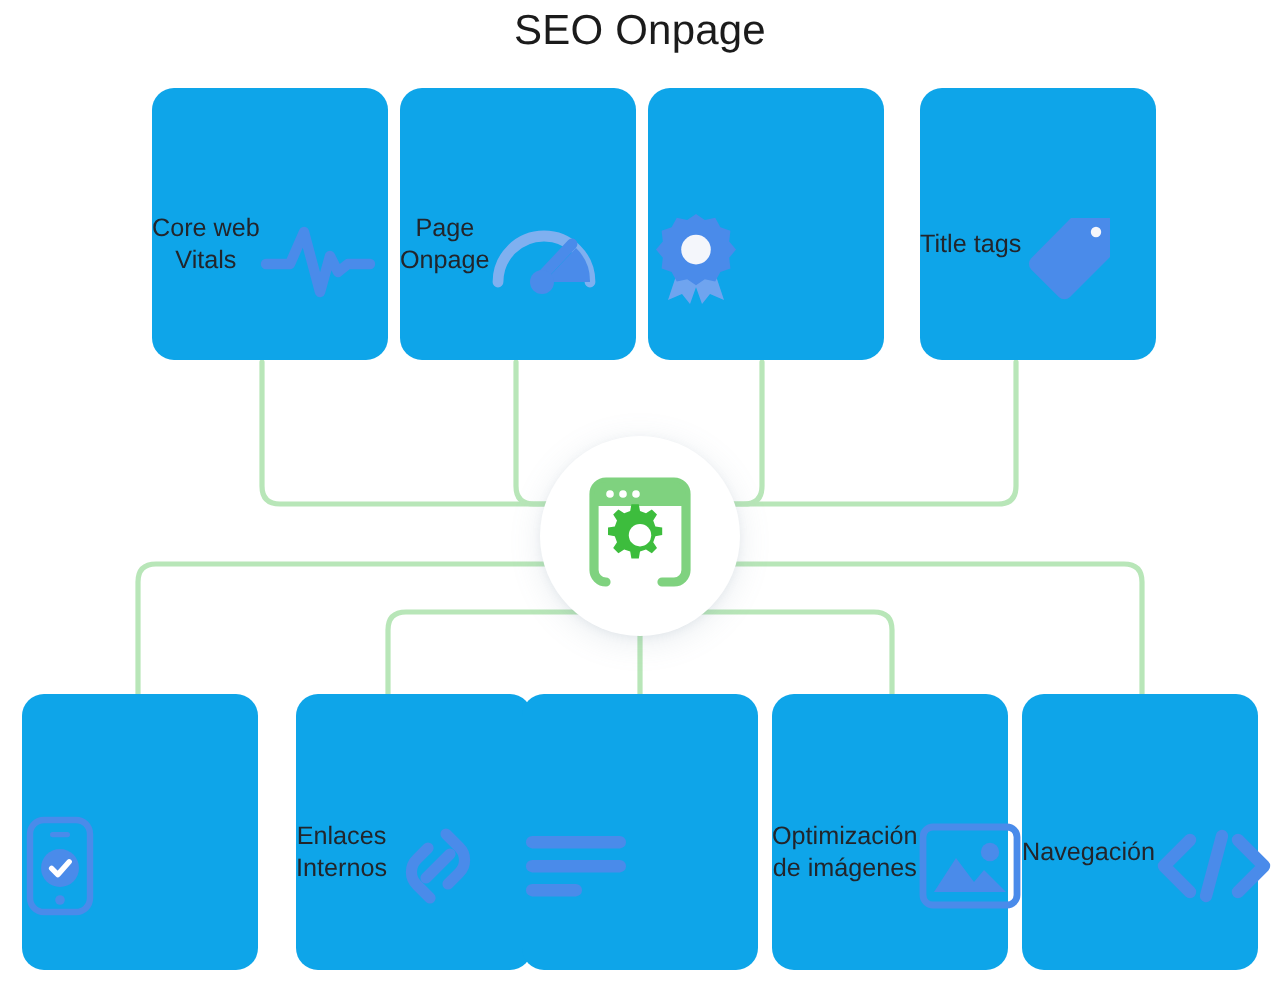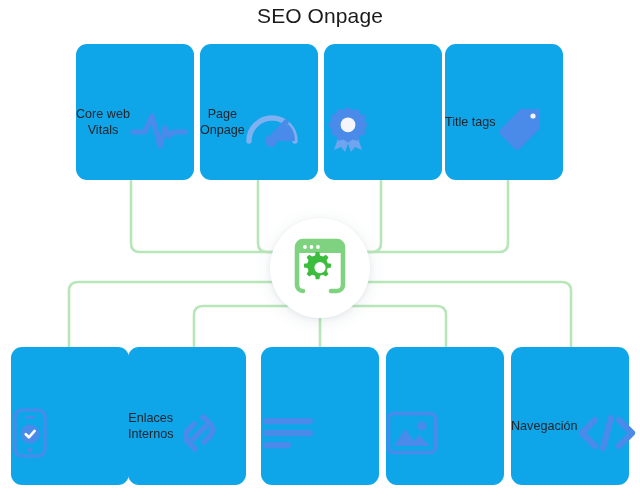--- a/index.html
+++ b/index.html
@@ -159,21 +159,21 @@
       <div class="card-icon">
         <svg width="48" height="48" viewBox="0 0 48 48" xmlns="http://www.w3.org/2000/svg">
           <path d="M15 30 L10 45 L17 42 L21 47 L26 33 Z" fill="#6fa4ef"></path>
           <path d="M33 30 L38 45 L31 42 L27 47 L22 33 Z" fill="#6fa4ef"></path>
           <path d="M24 2 l4.4 3.0 5.2 -1.1 2.6 4.7 5.0 1.8 -0.6 5.3 3.4 4.1 -3.4 4.1 0.6 5.3 -5.0 1.8 -2.6 4.7 -5.2 -1.1 -4.4 3.0 -4.4 -3.0 -5.2 1.1 -2.6 -4.7 -5.0 -1.8 0.6 -5.3 -3.4 -4.1 3.4 -4.1 -0.6 -5.3 5.0 -1.8 2.6 -4.7 5.2 1.1 Z" fill="#4a8bea"></path>
           <circle cx="24" cy="19.8" r="7.4" fill="#f4f6fb"></circle>
         </svg>
       </div>
     </div>
 
-    <div class="card" style="left:445px">
+    <div class="card" style="left:460px">
       <div class="card-label">Title tags</div>
       <div class="card-icon">
         <svg width="48" height="48" viewBox="0 0 48 48" xmlns="http://www.w3.org/2000/svg">
           <path d="M24.5 4 L44 4 L44 23.5 L24 43.5 A4 4 0 0 1 18.4 43.5 L4.6 29.7 A4 4 0 0 1 4.6 24.1 Z" fill="#4a8bea"></path>
           <circle cx="37" cy="11" r="2.6" fill="#f4f6fb"></circle>
         </svg>
       </div>
     </div>
 
   </div>
@@ -200,21 +200,21 @@
         <svg width="38" height="52" viewBox="0 0 38 52" xmlns="http://www.w3.org/2000/svg">
           <rect x="4" y="3" width="30" height="46" rx="7" fill="none" stroke="#4a8bea" stroke-width="3.2"></rect>
           <rect x="14" y="9" width="10" height="2.6" rx="1.3" fill="#4a8bea"></rect>
           <circle cx="19" cy="27" r="9.5" fill="#4a8bea"></circle>
           <path d="M14.8 27.2 L17.9 30.3 L23.6 23.9" fill="none" stroke="#ffffff" stroke-width="2.7" stroke-linecap="round" stroke-linejoin="round"></path>
           <circle cx="19" cy="43" r="2.4" fill="#4a8bea"></circle>
         </svg>
       </div>
     </div>
 
-    <div class="card" style="left:128px">
+    <div class="card" style="left:148px">
       <div class="card-label">Enlaces
 Internos</div>
       <div class="card-icon">
         <svg width="50" height="50" viewBox="0 0 50 50" xmlns="http://www.w3.org/2000/svg">
           <g fill="none" stroke="#4a8bea" stroke-width="5.6" stroke-linecap="round">
             <path d="M29 9 L35.5 15.5 A9 9 0 0 1 35.5 28.5 L30 34"></path>
             <path d="M21 41 L14.5 34.5 A9 9 0 0 1 14.5 21.5 L20 16"></path>
             <path d="M19 31 L31 19"></path>
           </g>
         </svg>
@@ -225,20 +225,22 @@
       <div class="card-icon">
         <svg width="54" height="34" viewBox="0 0 54 34" xmlns="http://www.w3.org/2000/svg">
           <rect x="2" y="2" width="50" height="6.2" rx="3.1" fill="#4a8bea"></rect>
           <rect x="2" y="14" width="50" height="6.2" rx="3.1" fill="#4a8bea"></rect>
           <rect x="2" y="26" width="28" height="6.2" rx="3.1" fill="#4a8bea"></rect>
         </svg>
       </div>
     </div>
 
     <div class="card" style="left:386px">
+      <div class="card-label">Optimización
+de imágenes</div>
       <div class="card-icon">
         <svg width="52" height="44" viewBox="0 0 52 44" xmlns="http://www.w3.org/2000/svg">
           <rect x="2.5" y="2.5" width="47" height="39" rx="5" fill="none" stroke="#4a8bea" stroke-width="3.4"></rect>
           <circle cx="36" cy="15" r="4.6" fill="#4a8bea"></circle>
           <path d="M8 35 L19 18 L28 30 L33 24 L44 35 Z" fill="#4a8bea"></path>
         </svg>
       </div>
     </div>
 
     <div class="card" style="left:511px">

